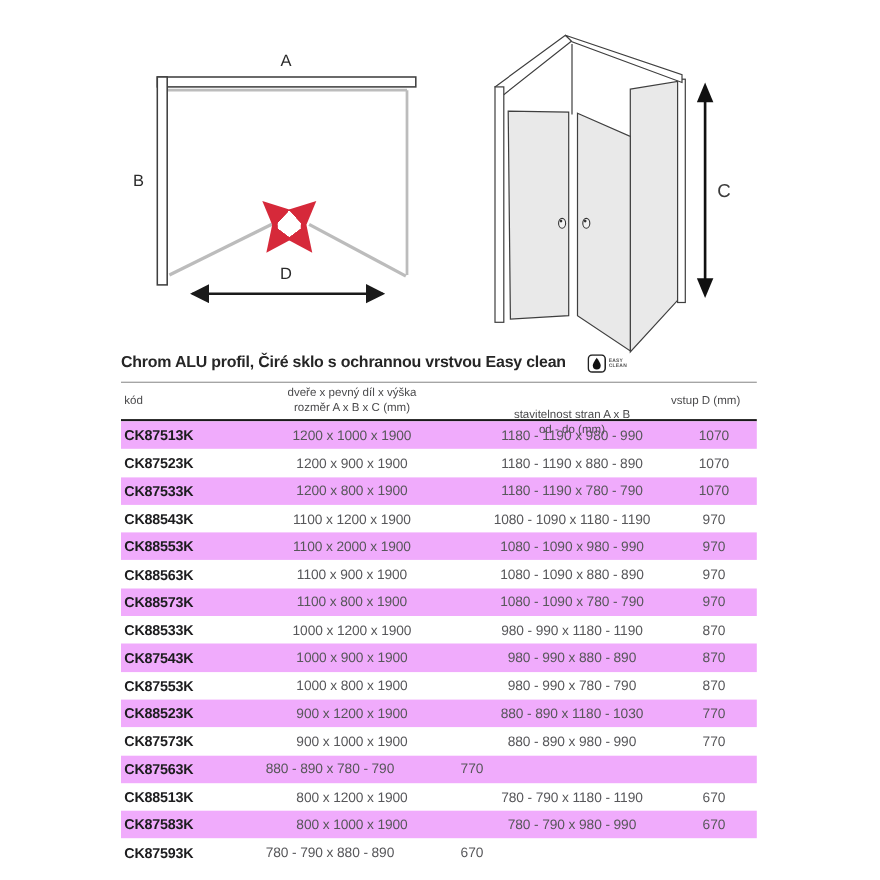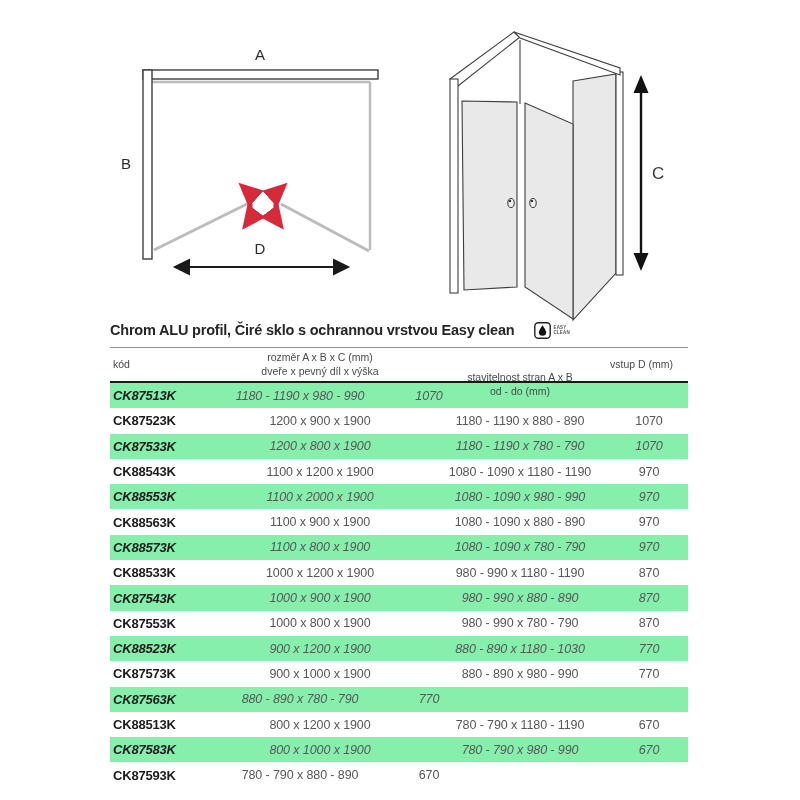--- a/index.html
+++ b/index.html
@@ -41,21 +41,21 @@
   .hcell{line-height:1.3;}
   .h-code{width:100px;text-align:left;padding-left:3px;box-sizing:border-box;}
   .h-size{width:220px;text-align:center;}
   .h-adjust{width:180px;text-align:center;margin-top:40px;}
   .h-entry{width:78px;text-align:left;}
   #table-body{width:578px;}
   .trow{
     display:flex;align-items:center;height:25.3px;font-size:12.5px;
     letter-spacing:-0.1px;
   }
-  .trow.alt{background:#86efac;font-style:italic;}
+  .trow.alt{background:#f0abfc;}
   .cell{white-space:nowrap;}
   .c-code{width:100px;text-align:left;padding-left:3px;box-sizing:border-box;
     font-weight:700;color:#1c1c1e;font-size:13px;letter-spacing:-0.2px;}
   .c-size{width:220px;text-align:center;}
   .c-adjust{width:180px;text-align:center;}
   .c-entry{width:78px;text-align:center;}
 </style>
 </head>
 <body>
 
@@ -127,32 +127,33 @@
         <span>EASY</span>
         <span>CLEAN</span>
       </span>
     </span>
   </div>
 
   <div id="spec-table">
     <div id="thead">
       <div class="hcell h-code">kód</div>
       <div class="hcell h-size">
+        <div>dveře x pevný díl x výška</div>
         <div>rozměr A x B x C (mm)</div>
-        <div>dveře x pevný díl x výška</div>
       </div>
       <div class="hcell h-adjust">
         <div>stavitelnost stran A x B</div>
         <div>od - do (mm)</div>
       </div>
       <div class="hcell h-entry">vstup D (mm)</div>
     </div>
     <div id="table-body">
         <div class="trow alt">
           <div class="cell c-code">CK87513K</div>
+          <div class="cell c-size">1200 x 1000 x 1900</div>
           <div class="cell c-adjust">1180 - 1190 x 980 - 990</div>
           <div class="cell c-entry">1070</div>
         </div>
         <div class="trow">
           <div class="cell c-code">CK87523K</div>
           <div class="cell c-size">1200 x 900 x 1900</div>
           <div class="cell c-adjust">1180 - 1190 x 880 - 890</div>
           <div class="cell c-entry">1070</div>
         </div>
         <div class="trow alt">

